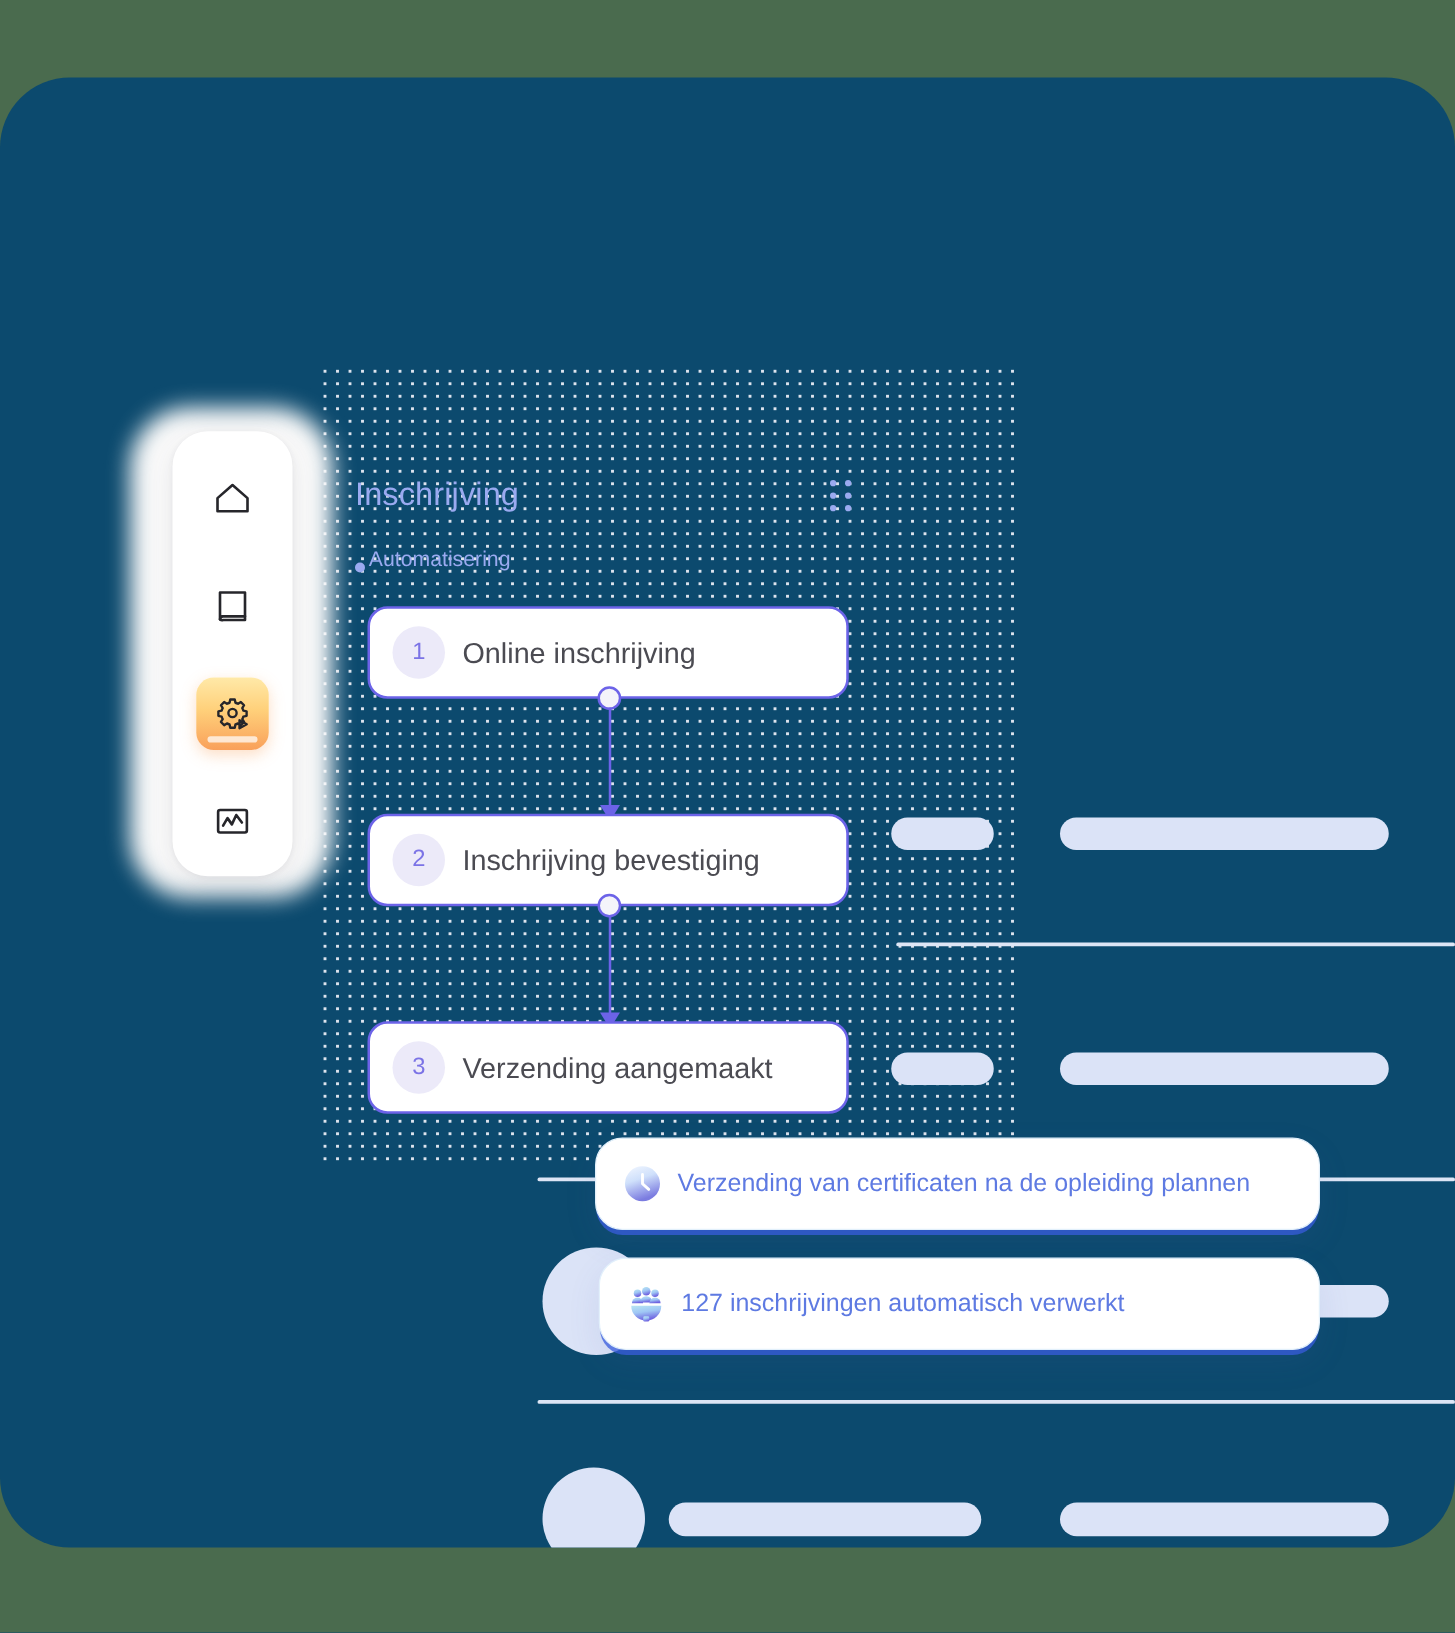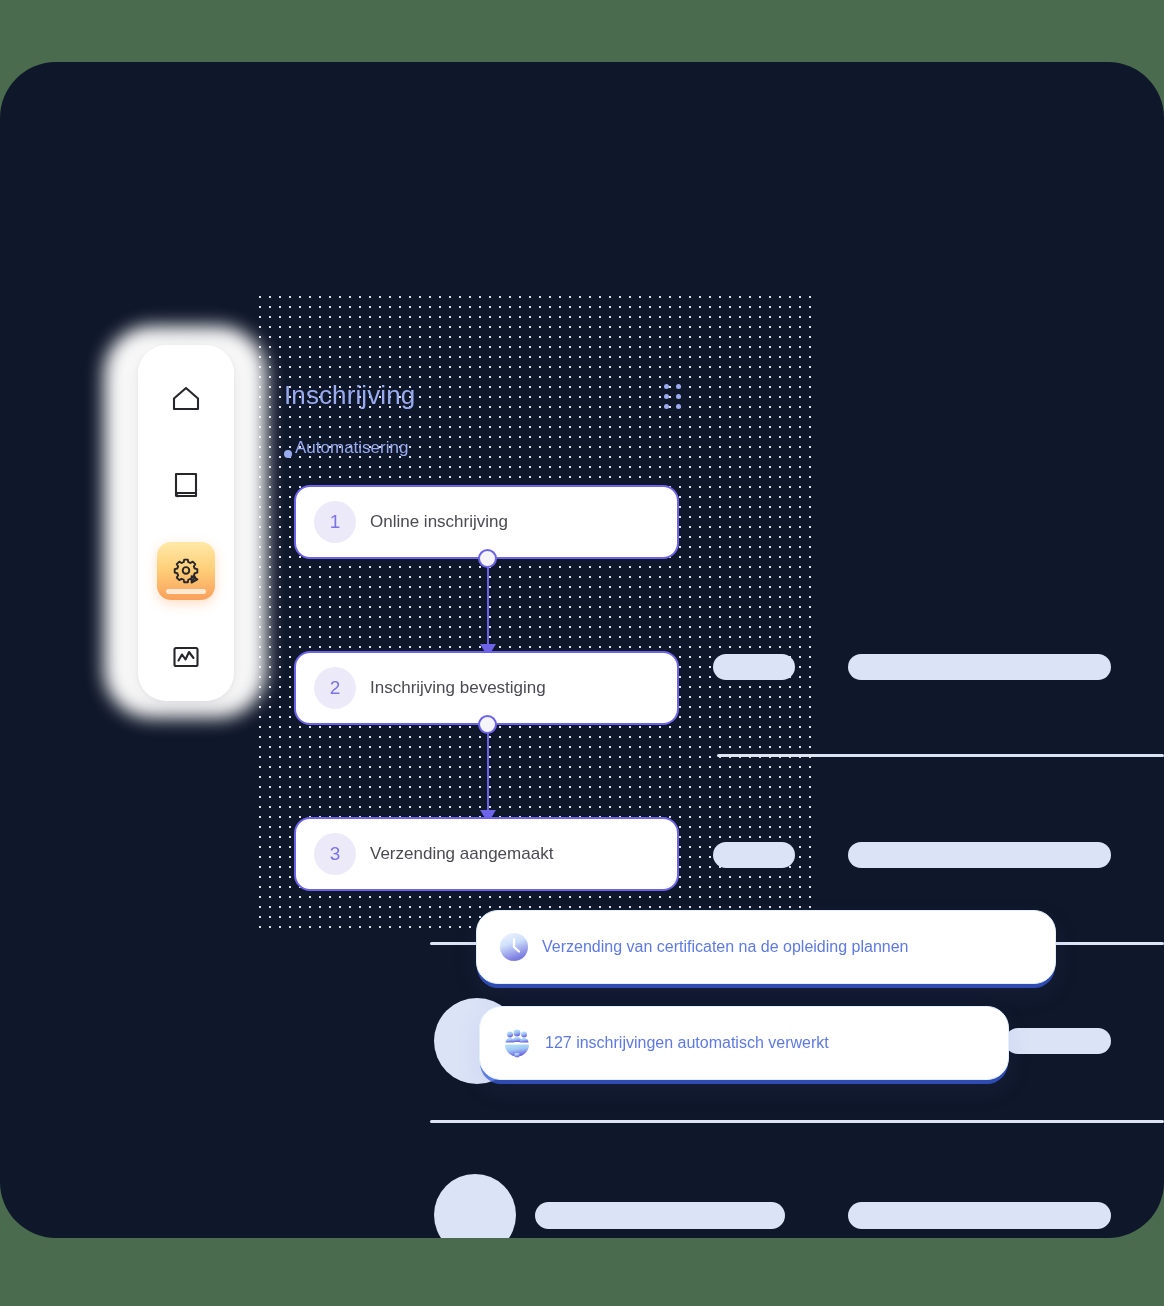--- a/index.html
+++ b/index.html
@@ -13,21 +13,21 @@
     position: relative;
   }
 
   
   .stage {
     position: absolute;
     left: 0;
     top: 62px;
     width: 1164px;
     height: 1176px;
-    background: #0f172a;
+    background: #0c4a6e;
     border-radius: 56px;
     overflow: hidden;
   }
 
   
   .dot-grid {
     position: absolute;
     left: 255px;
     top: 230px;
     width: 560px;
@@ -210,21 +210,21 @@
     border-radius: 50%;
     background: #eceaf9;
     color: #7b73e6;
     font-size: 19px;
     display: flex;
     align-items: center;
     justify-content: center;
     flex: 0 0 auto;
   }
   .node-label {
-    font-size: 17px;
+    font-size: 23px;
     color: #4b4b52;
     white-space: nowrap;
   }
 
   
   .connector {
     position: absolute;
     left: 470px;
     width: 34px;
   }
@@ -273,25 +273,25 @@
   }
   .toast-1 {
     left: 476px;
     top: 848px;
     width: 580px;
     height: 74px;
   }
   .toast-2 {
     left: 479px;
     top: 944px;
-    width: 530px;
+    width: 577px;
     height: 74px;
   }
   .toast-label {
-    font-size: 16px;
+    font-size: 20px;
     color: #5e7ae2;
     white-space: nowrap;
   }
   .toast-icon { width: 30px; height: 30px; flex: 0 0 auto; display: block; }
 </style>
 </head>
 <body>
 
 <div class="stage">
 

